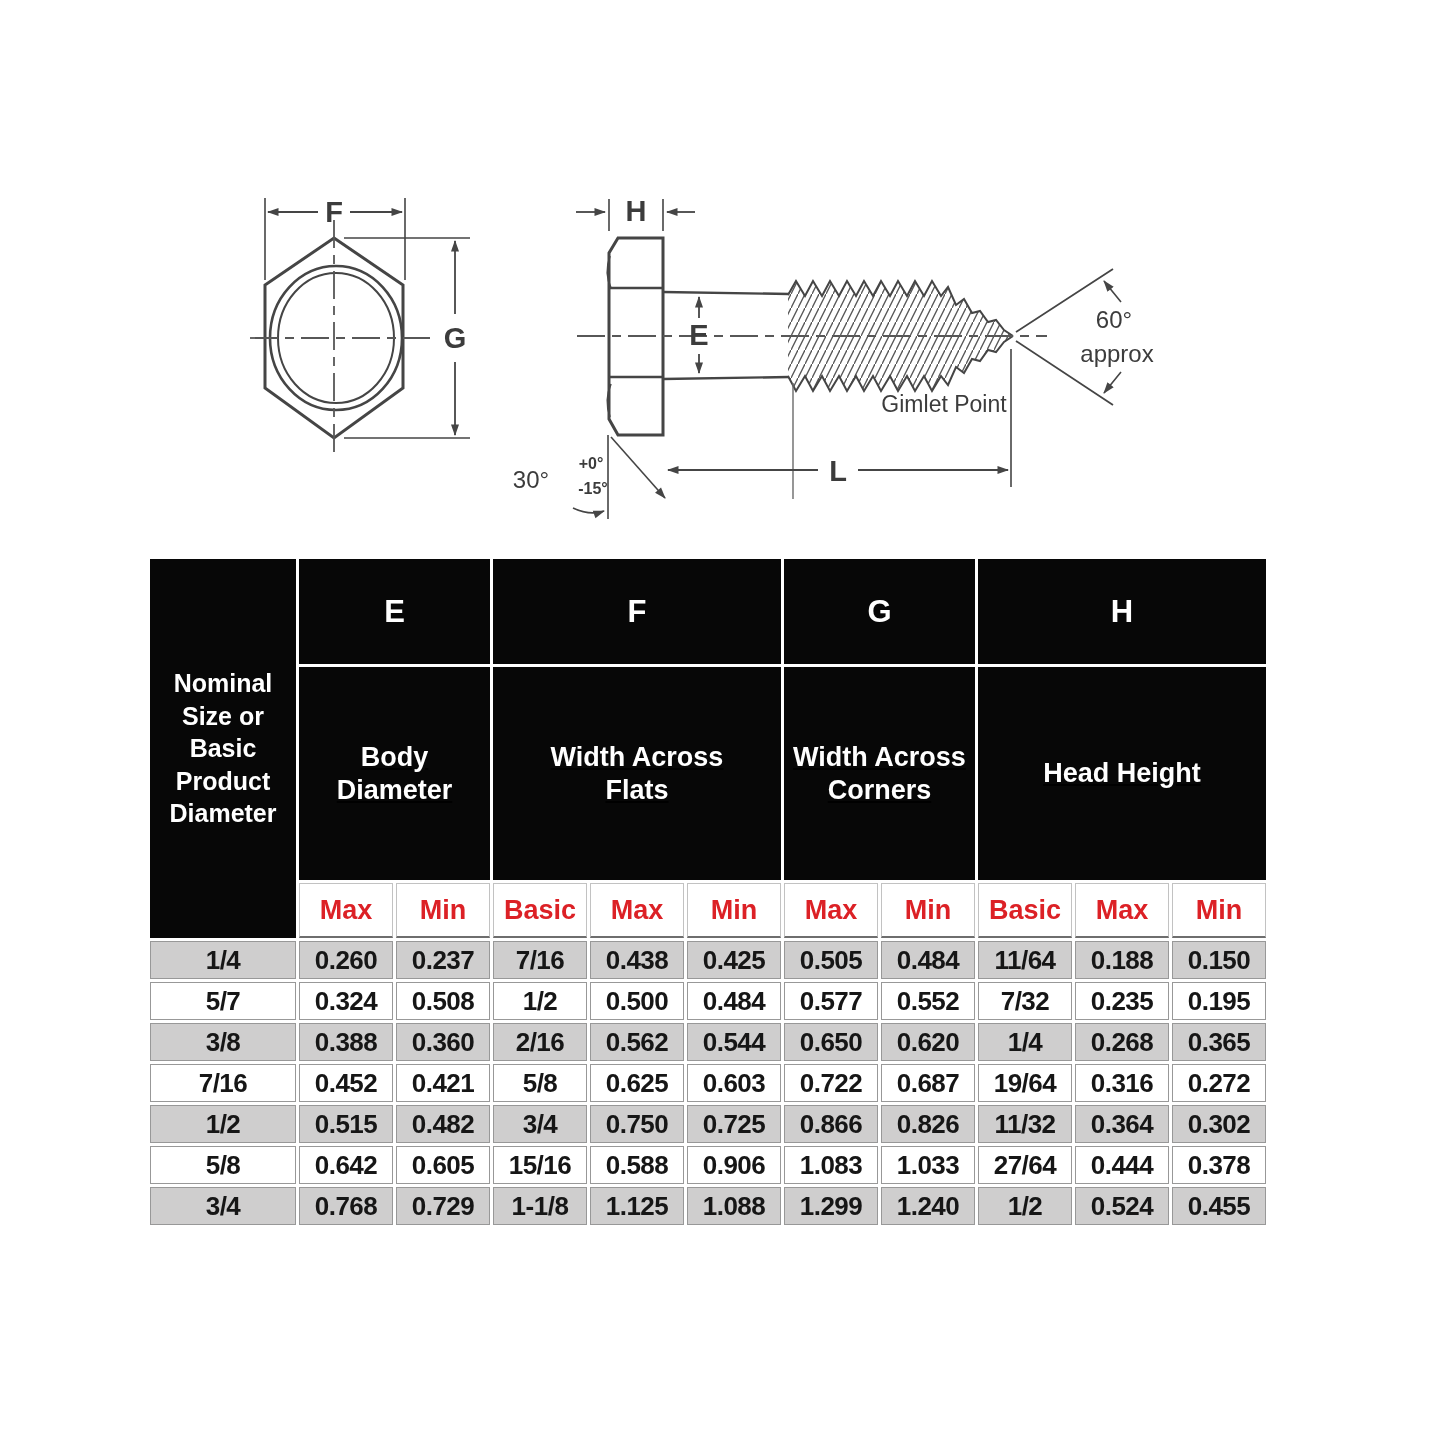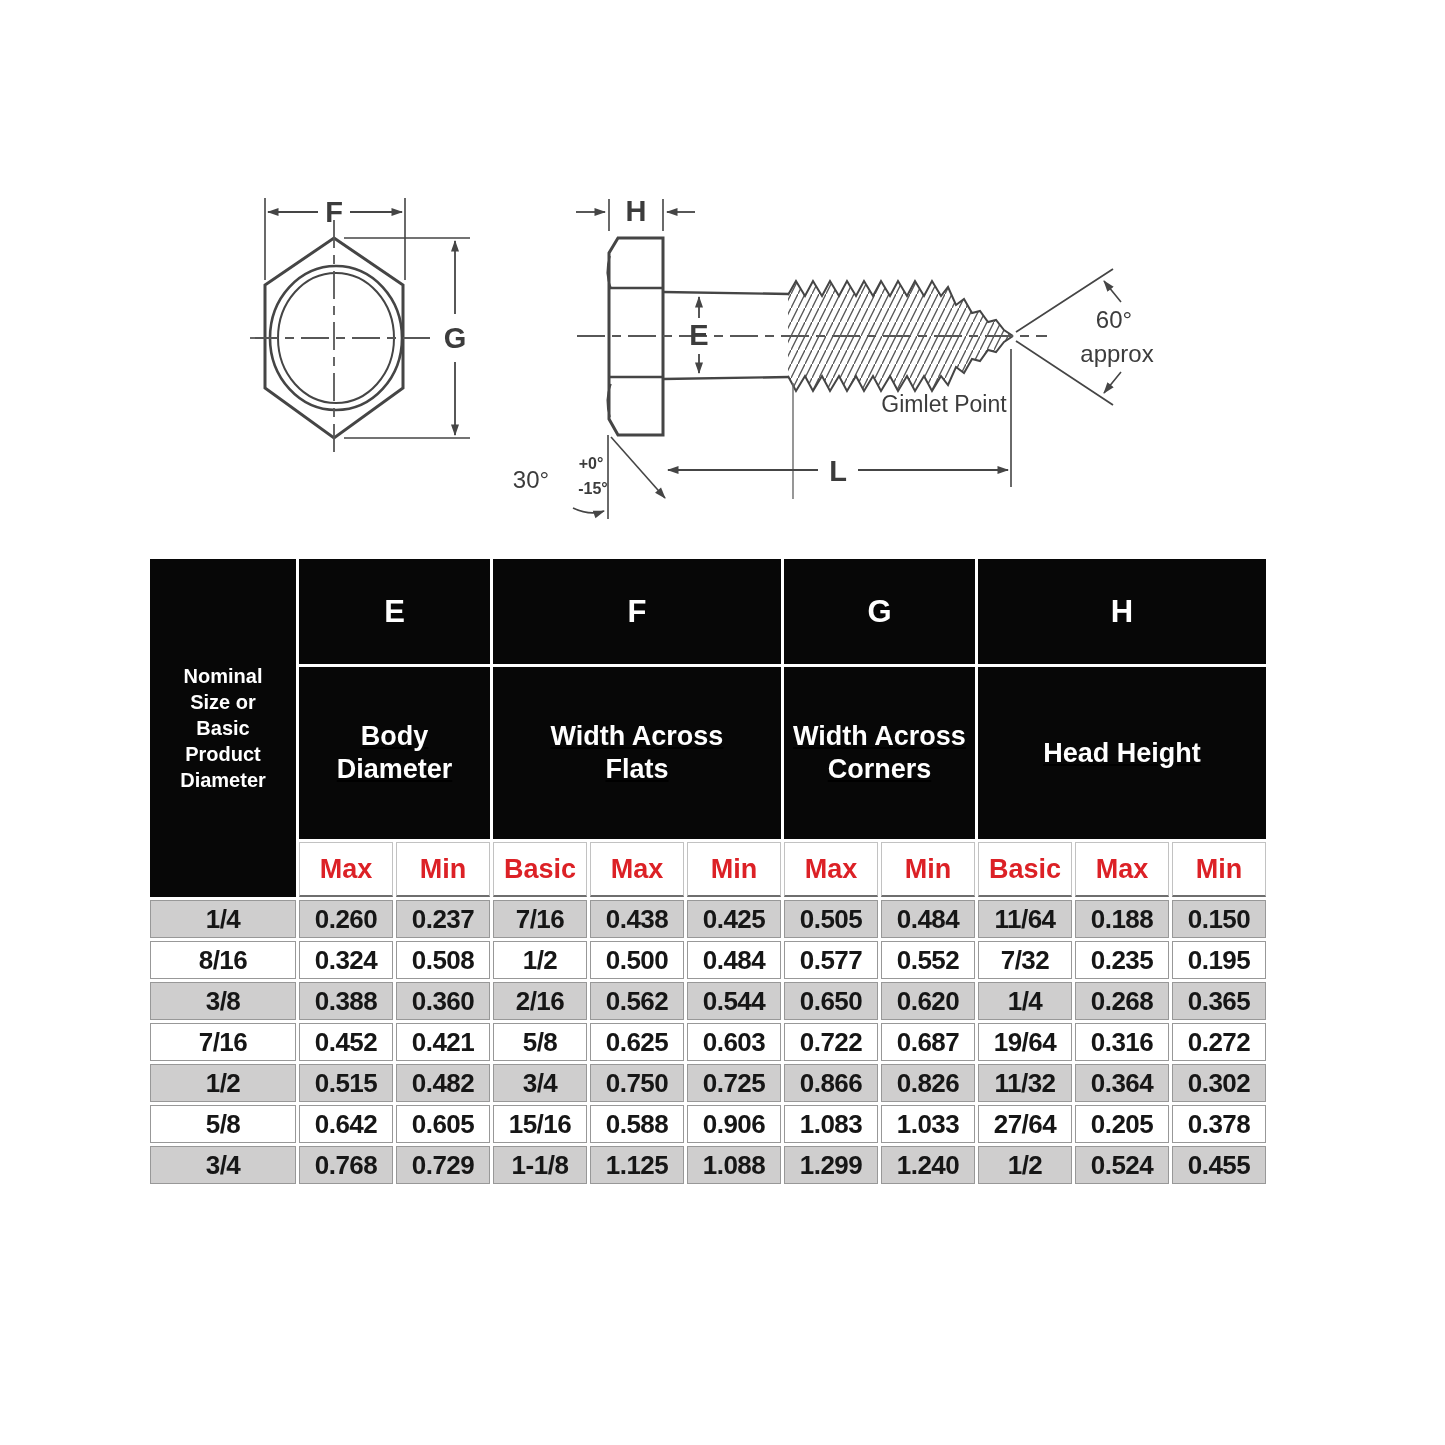--- a/index.html
+++ b/index.html
@@ -12,25 +12,25 @@
   .dim-letter{font-size:29px;font-weight:700;}
   .ann{font-size:24px;}
   .ann-sm{font-size:16px;font-weight:700;}
 
   table.spec{
     position:absolute;left:147px;top:556px;width:1122px;
     border-collapse:separate;border-spacing:3px;table-layout:fixed;
   }
   .spec th,.spec td{text-align:center;vertical-align:middle;padding:0;box-sizing:border-box;}
   .hblk{background:#070707;color:#ffffff;font-weight:700;}
-  .corner{font-size:20px;line-height:1.3;white-space:pre-line;}
+  .corner{font-size:25px;line-height:1.3;white-space:pre-line;}
   .gletter{font-size:31px;}
   .gname{font-size:27px;line-height:1.22;white-space:pre-line;vertical-align:bottom;padding-bottom:9px;}
   .r1{height:105px;}
-  .r2{height:172px;text-decoration:underline;}
+  .r2{height:213px;text-decoration:underline;}
   .r3{height:55px;}
   .sub{
     background:#ffffff;color:#dc2126;font-weight:700;font-size:27px;
     border:1px solid #c2c2c2;border-bottom:2px solid #6e6e6e;
   }
   .spec tbody tr{height:38px;}
   .spec tbody td{
     font-size:26px;font-weight:700;color:#161616;letter-spacing:-0.5px;
     border:1px solid #989898;
   }
@@ -172,21 +172,21 @@
         <td>7/16</td>
         <td>0.438</td>
         <td>0.425</td>
         <td>0.505</td>
         <td>0.484</td>
         <td>11/64</td>
         <td>0.188</td>
         <td>0.150</td>
       </tr>
       <tr>
-        <td>8/16</td>
+        <td>5/7</td>
         <td>0.324</td>
         <td>0.508</td>
         <td>1/2</td>
         <td>0.500</td>
         <td>0.484</td>
         <td>0.577</td>
         <td>0.552</td>
         <td>7/32</td>
         <td>0.235</td>
         <td>0.195</td>
@@ -233,21 +233,21 @@
       <tr>
         <td>5/8</td>
         <td>0.642</td>
         <td>0.605</td>
         <td>15/16</td>
         <td>0.588</td>
         <td>0.906</td>
         <td>1.083</td>
         <td>1.033</td>
         <td>27/64</td>
-        <td>0.205</td>
+        <td>0.444</td>
         <td>0.378</td>
       </tr>
       <tr>
         <td>3/4</td>
         <td>0.768</td>
         <td>0.729</td>
         <td>1-1/8</td>
         <td>1.125</td>
         <td>1.088</td>
         <td>1.299</td>

